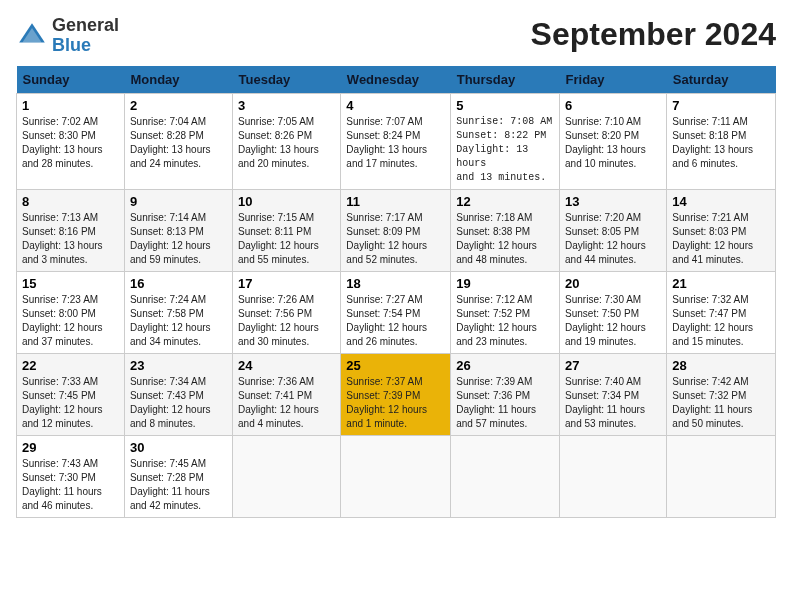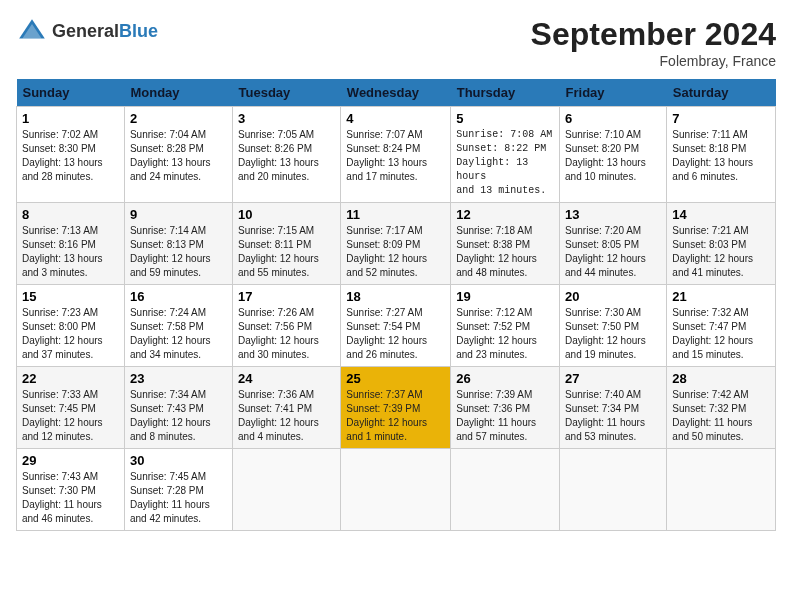--- a/index.html
+++ b/index.html
@@ -16,21 +16,21 @@
       align-items: flex-start;
       margin-bottom: 10px;
     }
     .logo {
       display: flex;
       align-items: center;
       gap: 4px;
     }
     .logo-text {
       display: flex;
-      flex-direction: row;
+      flex-direction: column;
       line-height: 1.1;
     }
     .logo-general {
       font-size: 18px;
       font-weight: bold;
       color: #333;
     }
     .logo-blue {
       font-size: 18px;
       font-weight: bold;
@@ -102,21 +102,20 @@
       <polygon points="20,4 36,28 4,28" fill="#2a7ab8"></polygon>
       <polygon points="20,10 32,28 8,28" fill="#fff" opacity="0.3"></polygon>
     </svg>
     <div class="logo-text">
       <span class="logo-general">General</span>
       <span class="logo-blue">Blue</span>
     </div>
   </div>
   <div class="title-block">
     <div class="calendar-title">September 2024</div>
-    <div class="calendar-subtitle">Folembray, France</div>
   </div>
 </div>
 
 <table>
   <thead>
     <tr>
       <th>Sunday</th>
       <th>Monday</th>
       <th>Tuesday</th>
       <th>Wednesday</th>

